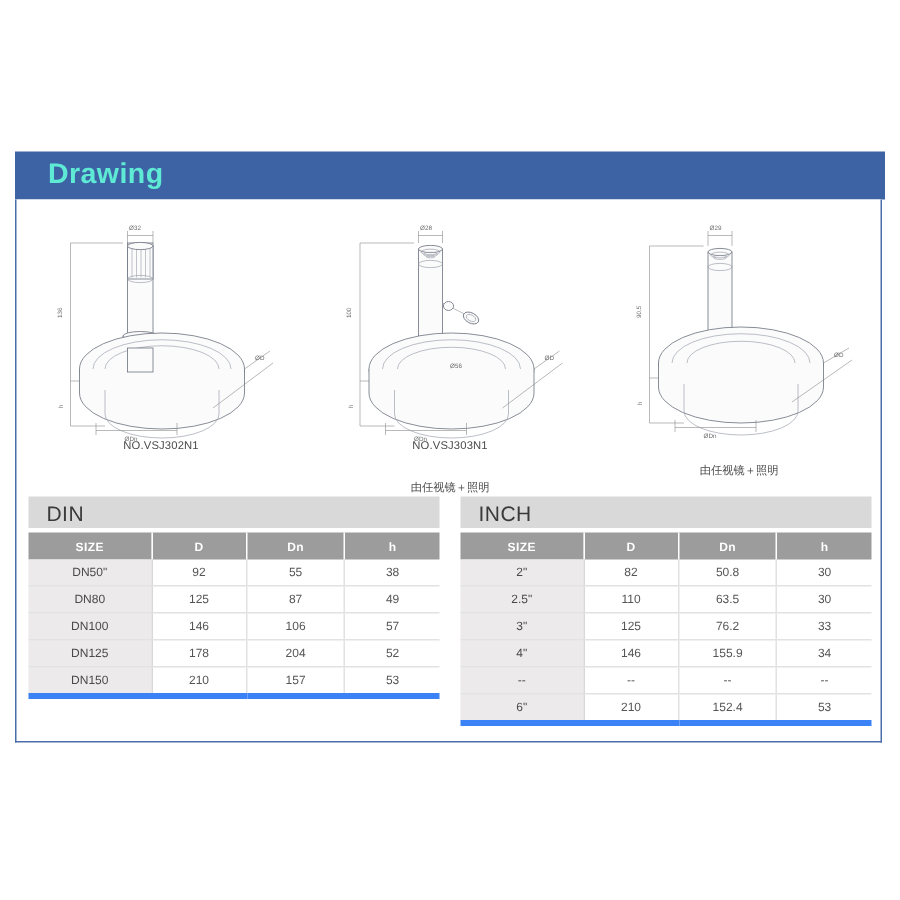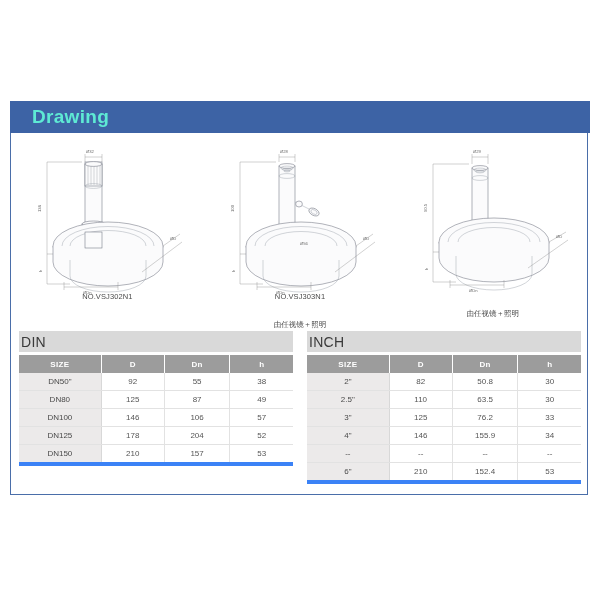--- a/index.html
+++ b/index.html
@@ -110,21 +110,21 @@
     padding: 0 8px;
     box-sizing: border-box;
   }
   .table-block {
     flex: 1 1 0;
     min-width: 0;
   }
   .table-caption-bar {
     background: #d9d9d9;
     height: 21px;
-    padding-left: 2px;
+    padding-left: 12px;
     display: flex;
     align-items: center;
   }
   .table-caption-text {
     font-size: 14px;
     color: #3a3a3a;
     letter-spacing: 0.3px;
   }
   table.spec {
     width: 100%;

